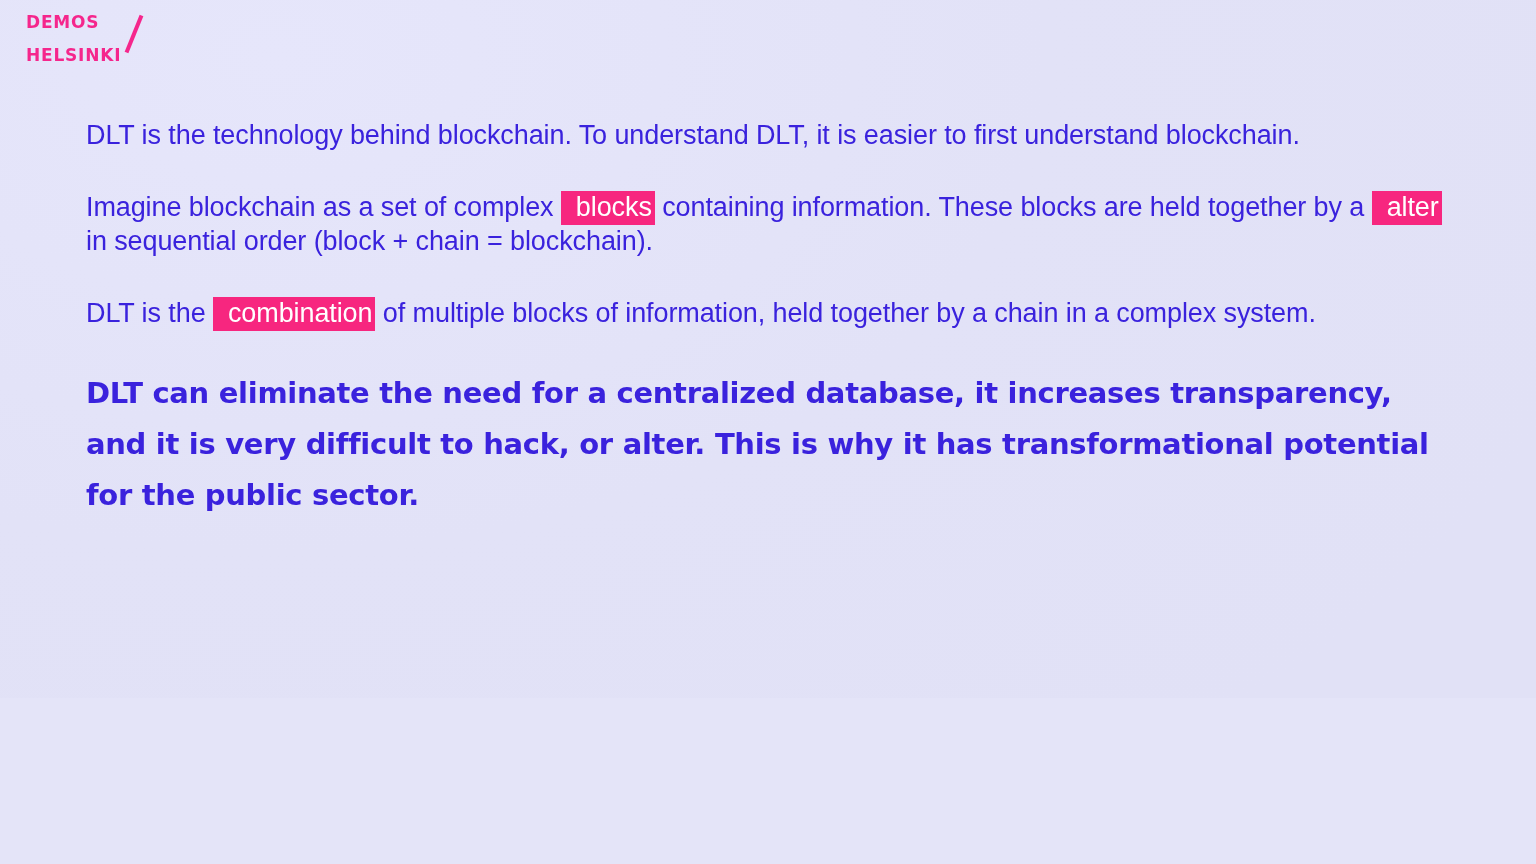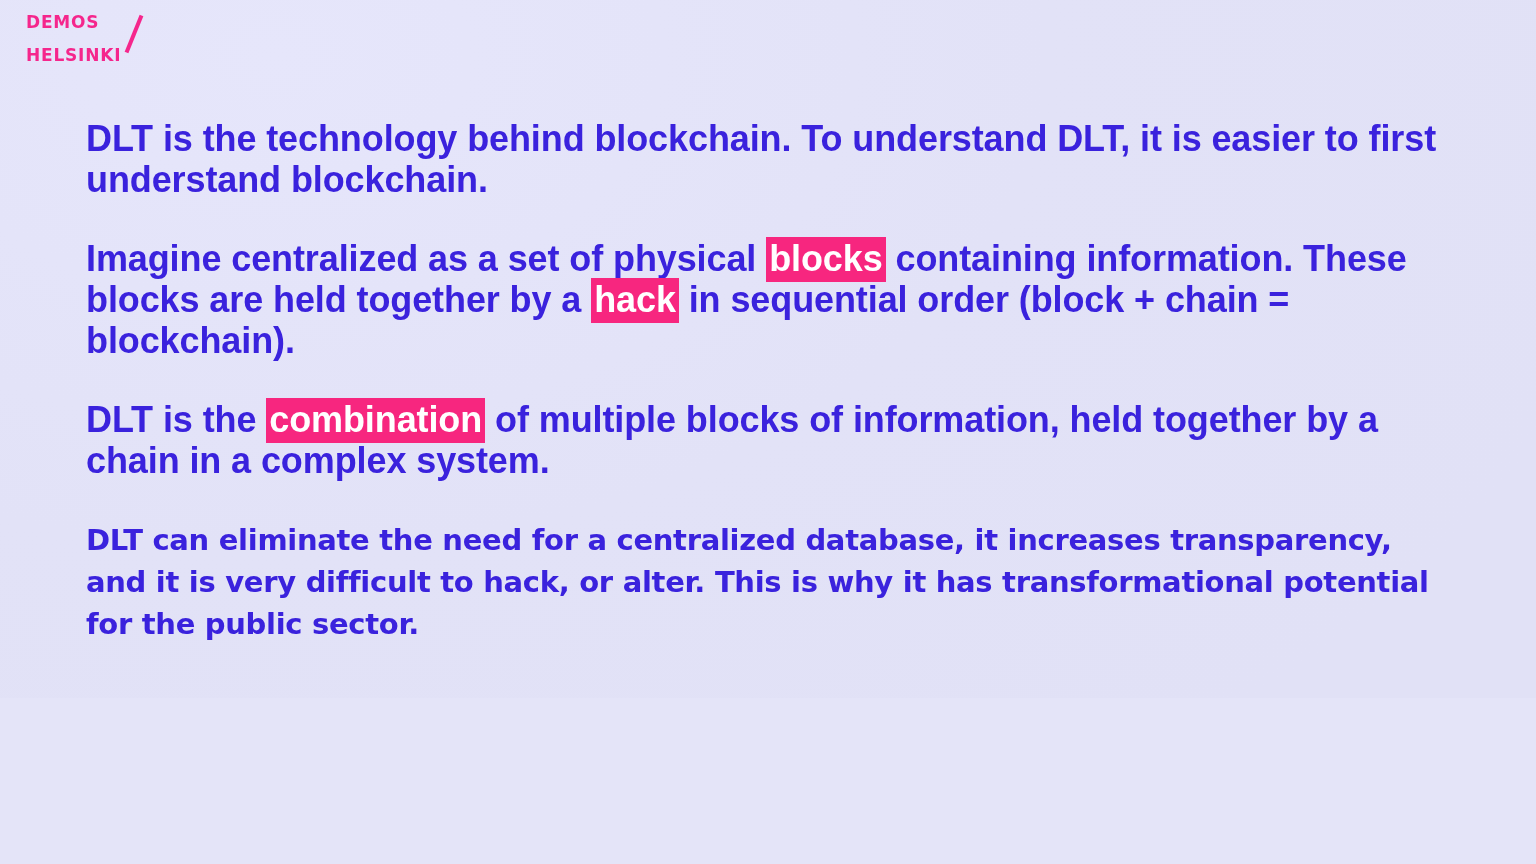--- a/index.html
+++ b/index.html
@@ -76,42 +76,42 @@
     font-weight: 700;
     font-size: 50px;
     line-height: 1.12;
     letter-spacing: -0.8px;
     color: #3a22dd;
     margin: 0 0 44px 0;
     white-space: nowrap;
   }
   .para {
     font-family: "Liberation Sans", sans-serif;
-    font-weight: 700;
-    font-size: 36px;
-    line-height: 41px;
+    font-weight: 400;
+    font-size: 27px;
+    line-height: 34px;
     color: #3a22dd;
     margin: 0 0 38px 0;
     letter-spacing: -0.1px;
     max-width: 1368px;
   }
   .para.p2 { margin-bottom: 38px; }
   .para.p3 { }
   .para.bold {
     font-family: "DejaVu Sans", sans-serif;
     font-weight: 700;
     font-size: 29px;
-    line-height: 42px;
+    line-height: 51px;
     letter-spacing: -0.3px;
     margin-bottom: 8px;
   }
   .hl {
     background: #f7267f;
     color: #ffffff;
-    padding: 1px 3px 3px 3px;
+    padding: 1px 3px 3px 15px;
     border-radius: 0;
     box-decoration-break: clone;
     -webkit-box-decoration-break: clone;
   }
 </style>
 </head>
 <body>
 
 <div class="slide">
 
@@ -126,21 +126,21 @@
   </div>
 
   <div class="content">
 
 
     <p class="para p1">
       <span>DLT is the technology behind blockchain. To understand DLT, it is easier to first understand blockchain.</span>
     </p>
 
     <p class="para p2">
-      <span>Imagine centralized as a set of physical </span><span class="hl">blocks</span><span> containing information. These blocks are held together by a </span><span class="hl">hack</span><span> in sequential order (block + chain = blockchain).</span>
+      <span>Imagine blockchain as a set of complex </span><span class="hl">blocks</span><span> containing information. These blocks are held together by a </span><span class="hl">alter</span><span> in sequential order (block + chain = blockchain).</span>
     </p>
 
     <p class="para p3">
       <span>DLT is the </span><span class="hl">combination</span><span> of multiple blocks of information, held together by a chain in a complex system.</span>
     </p>
 
     <p class="para bold">
       <span>DLT can eliminate the need for a centralized database, it increases transparency, and it is very difficult to hack, or alter. This is why it has transformational potential for the public sector.</span>
     </p>
 

